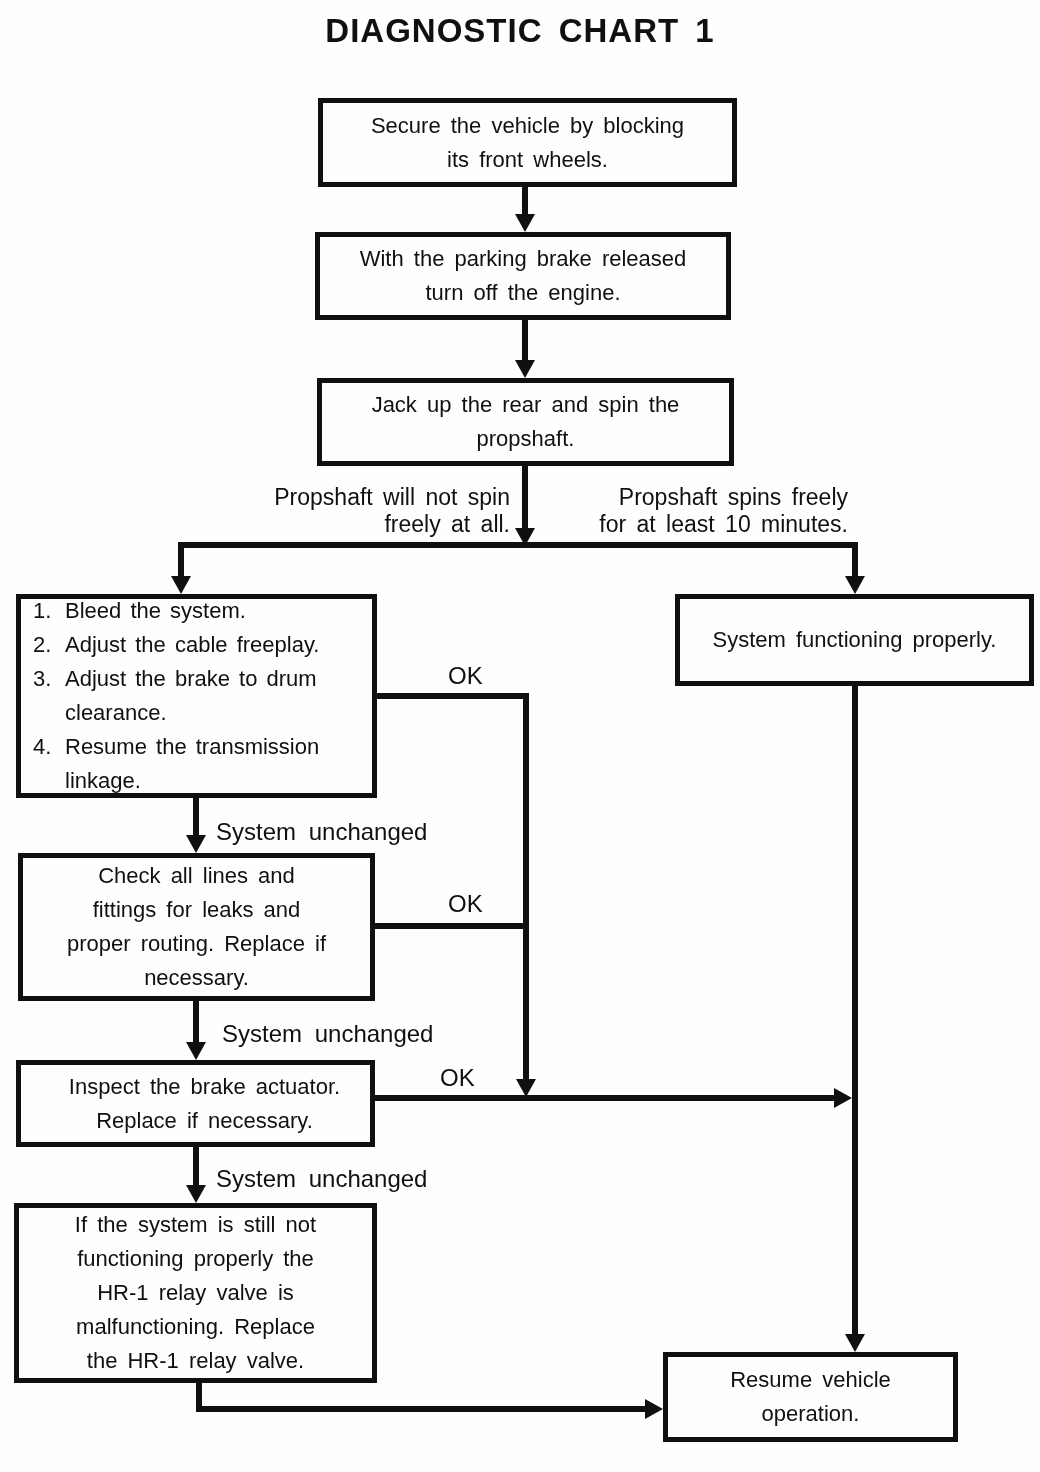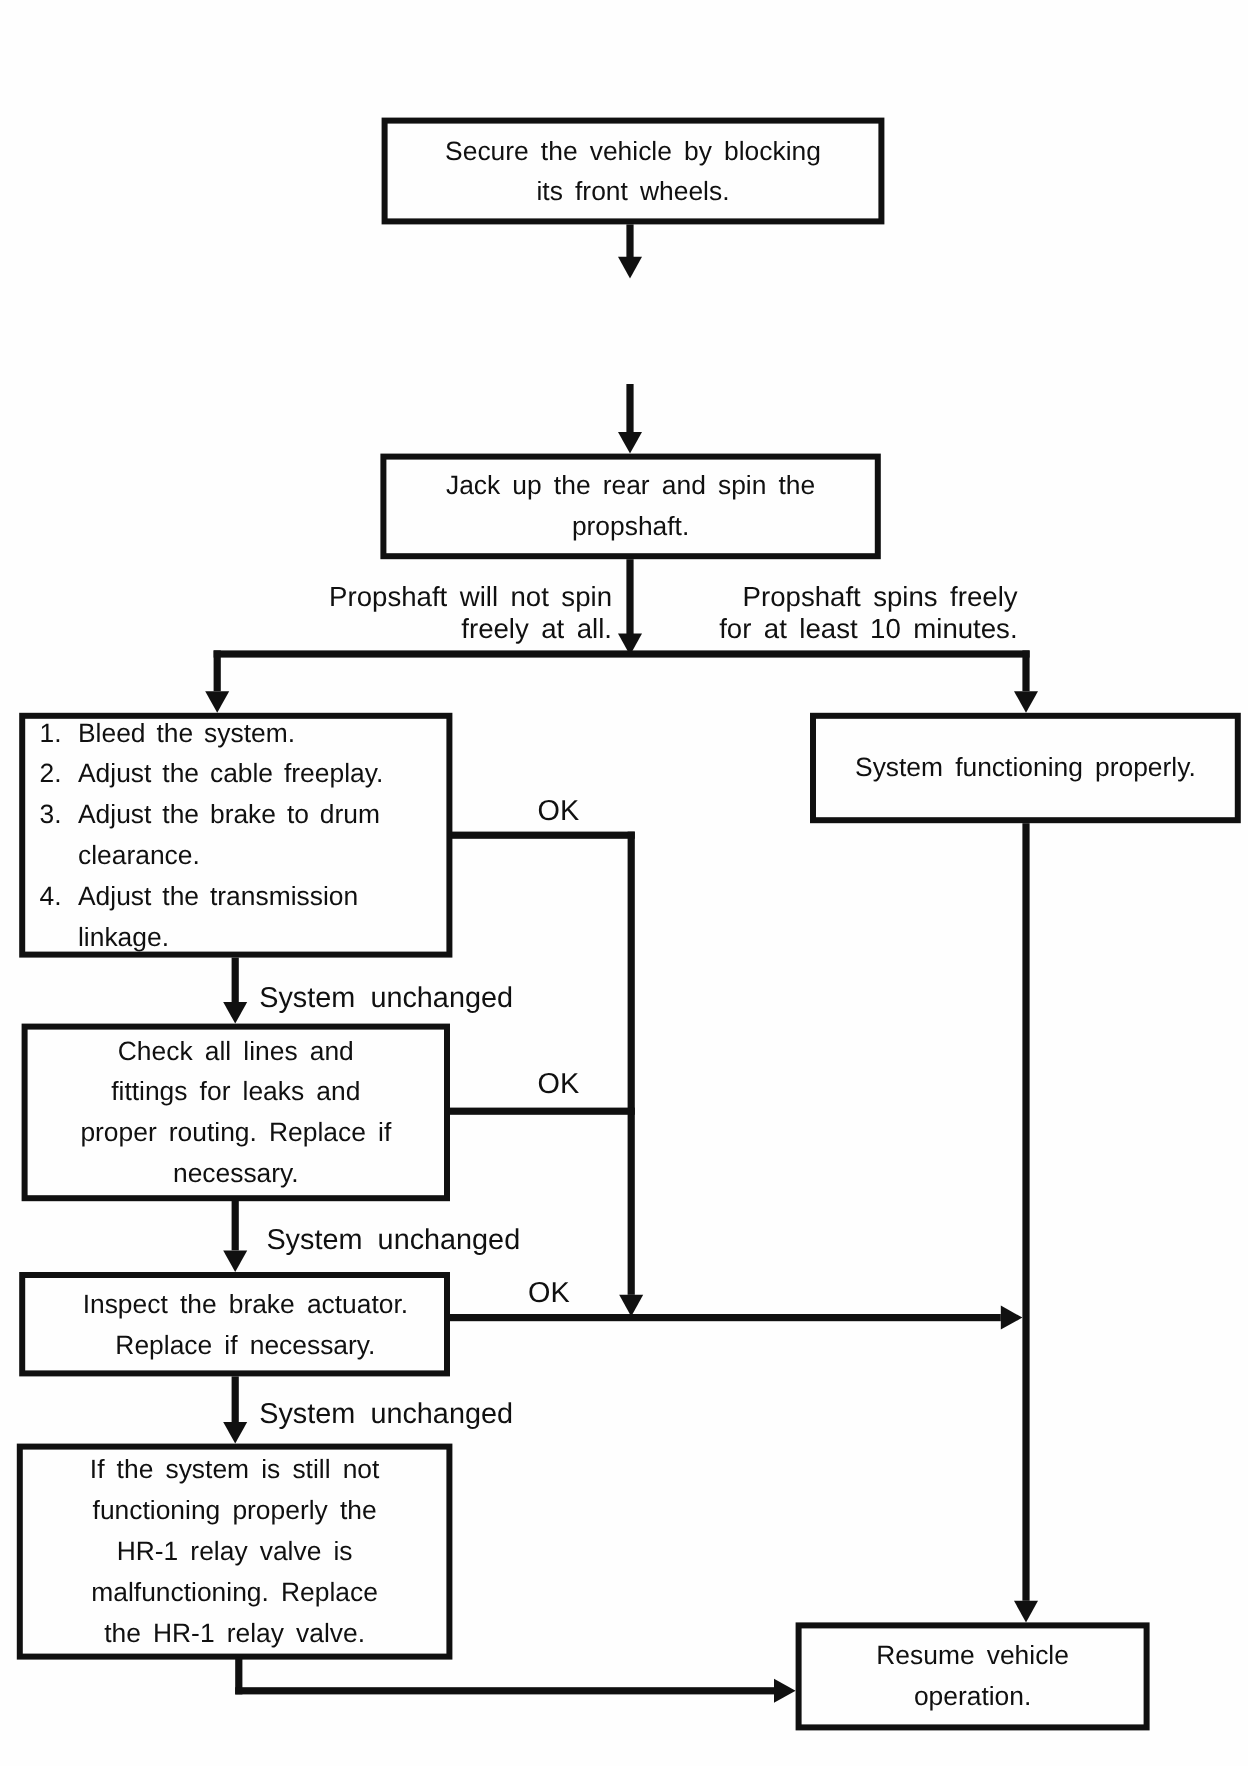--- a/index.html
+++ b/index.html
@@ -95,42 +95,45 @@
   .pos-ok3 {left:440px; top:1064px;}
   .pos-su1 {left:216px; top:818px;}
   .pos-su2 {left:222px; top:1020px;}
   .pos-su3 {left:216px; top:1165px;}
 </style>
 </head>
 <body>
 
 <div class="canvas">
 
+  <h1 class="title">DIAGNOSTIC CHART 1</h1>
 
   <div class="node box-a">Secure the vehicle by blocking
 its front wheels.</div>
+  <div class="node box-b">With the parking brake released
+turn off the engine.</div>
   <div class="node box-c">Jack up the rear and spin the
 propshaft.</div>
 
   <div class="node box-d list-node">
     <div class="li">
       <span class="num">1.</span>
       <span class="li-text">Bleed the system.</span>
     </div>
     <div class="li">
       <span class="num">2.</span>
       <span class="li-text">Adjust the cable freeplay.</span>
     </div>
     <div class="li">
       <span class="num">3.</span>
       <span class="li-text">Adjust the brake to drum clearance.</span>
     </div>
     <div class="li">
       <span class="num">4.</span>
-      <span class="li-text">Adjust the transmission linkage.</span>
+      <span class="li-text">Resume the transmission linkage.</span>
     </div>
   </div>
 
   <div class="node box-e">System functioning properly.</div>
   <div class="node box-f">Check all lines and
 fittings for leaks and
 proper routing. Replace if
 necessary.</div>
   <div class="node box-g">Inspect the brake actuator.
 Replace if necessary.</div>

